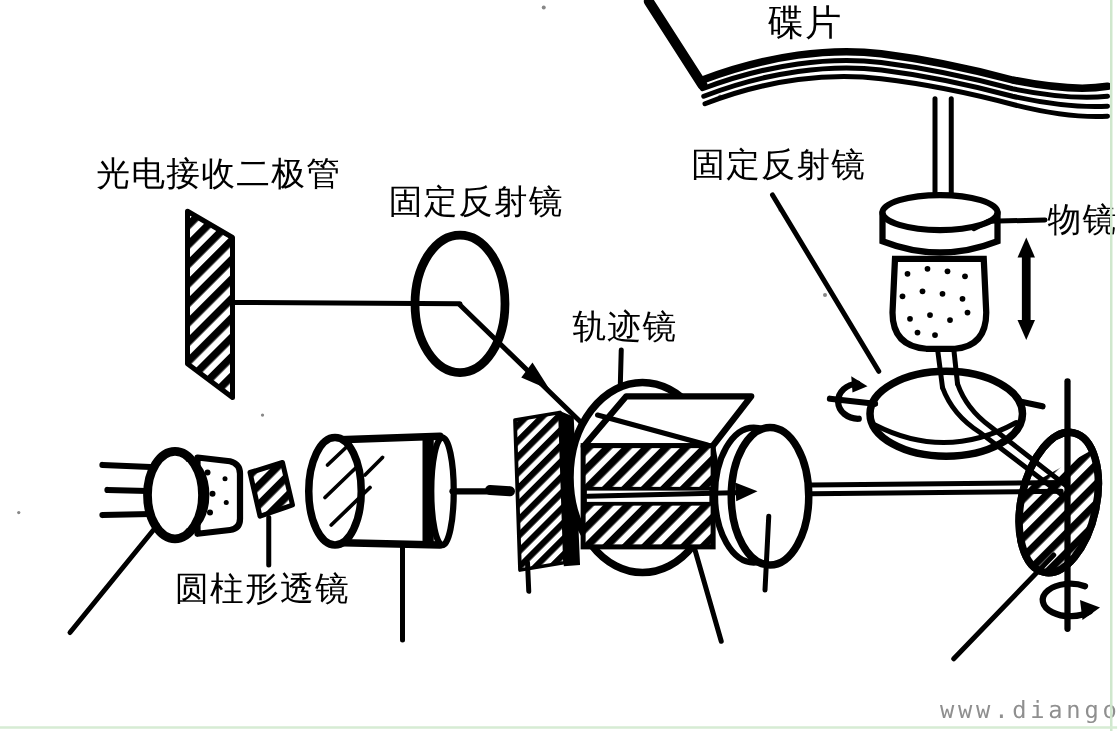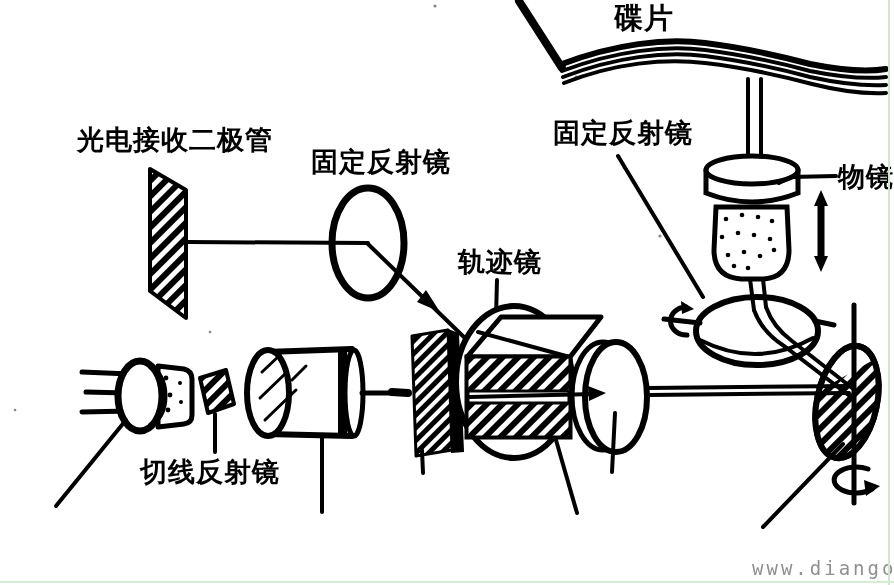--- a/index.html
+++ b/index.html
@@ -1,18 +1,18 @@
 <!DOCTYPE html>
 <html><head>
 <meta charset="utf-8">
 <style>
   html,body{margin:0;padding:0;background:#fff;}
   #stage{position:relative;width:894px;height:585px;background:#ffffff;overflow:hidden;
          font-family:"DejaVu Sans","Liberation Sans",sans-serif;}
-  .lbl{position:absolute;font-weight:bold;font-size:27px;letter-spacing:1px;color:#000;
+  .lbl{position:absolute;font-weight:normal;font-size:27px;letter-spacing:1px;color:#000;
        white-space:nowrap;line-height:1;}
   .lbl.big{font-size:29px;}
   .wm{position:absolute;font-family:"DejaVu Sans Mono","Liberation Mono",monospace;
       font-size:19px;letter-spacing:3px;color:#8f8f8f;white-space:nowrap;line-height:1;}
   .scan-edge-v{position:absolute;top:0;right:4px;width:2px;height:585px;background:#cfe7cd;}
   .scan-edge-h{position:absolute;left:0;bottom:2px;width:894px;height:2px;background:#d6ecd4;}
   svg{position:absolute;left:0;top:0;}
   svg *{stroke-linecap:round;}
 </style>
 </head>
@@ -195,19 +195,19 @@
       <polygon points="814,256 828,256 821,272" fill="#000" stroke="none"></polygon>
     </g>
   </svg>
 
   <div class="lbl big" style="left:614px;top:4px">碟片</div>
   <div class="lbl" style="left:311px;top:148px">固定反射镜</div>
   <div class="lbl" style="left:77px;top:126px">光电接收二极管</div>
   <div class="lbl" style="left:553px;top:119px">固定反射镜</div>
   <div class="lbl" style="left:838px;top:163px">物镜</div>
   <div class="lbl" style="left:458px;top:248px">轨迹镜</div>
-  <div class="lbl" style="left:140px;top:458px">切线反射镜</div>
+  <div class="lbl" style="left:140px;top:458px">圆柱形透镜</div>
 
   <div class="wm" style="left:752px;top:559px">www.diangon.com</div>
 
   <div class="scan-edge-v"></div>
   <div class="scan-edge-h"></div>
 </div>
 
 </body></html>

